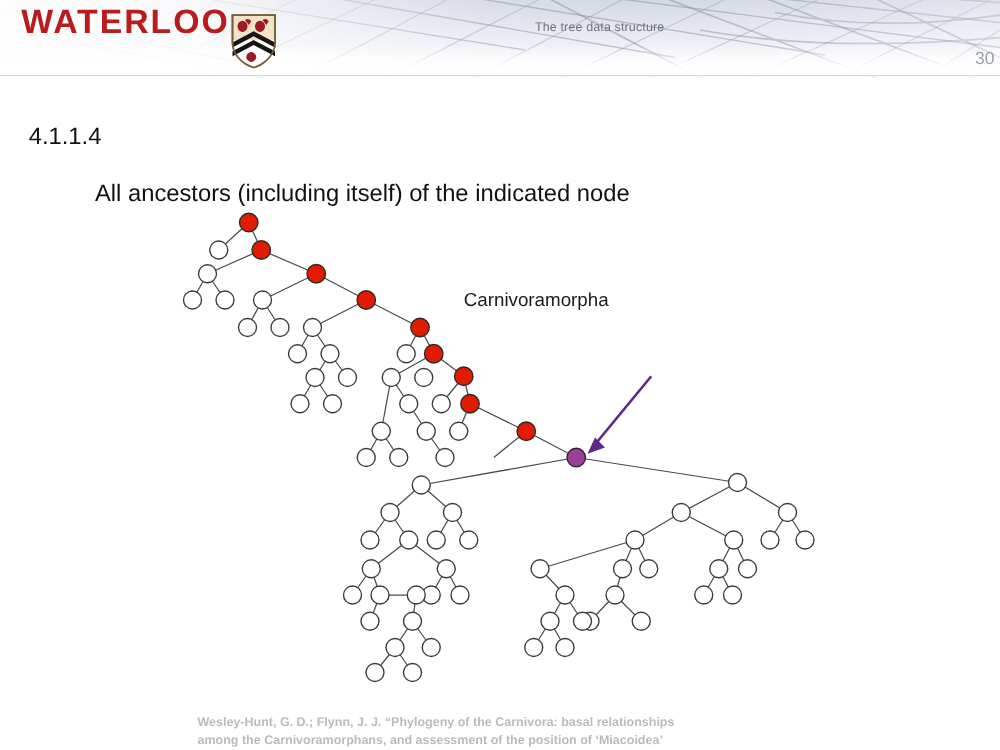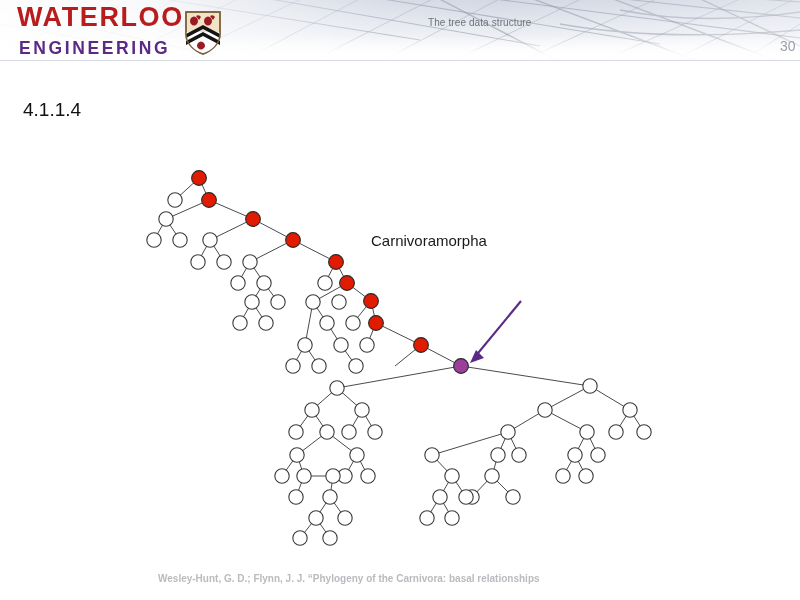--- a/index.html
+++ b/index.html
@@ -129,40 +129,40 @@
     </svg>
     <div class="header-fade"></div>
     <div class="header-bottom-fade"></div>
   </div>
   <div class="header-rule"></div>
 
   <div class="header-title">The tree data structure</div>
   <div class="page-number">30</div>
 
   <div class="wordmark-waterloo">WATERLOO</div>
-  <div class="wordmark-engineering">ENGINEERING</div>
 
   <div class="crest">
     <svg width="38" height="46" viewBox="0 0 38 46">
       <path d="M2 2 H36 V24 C36 34 28 41 19 44 C10 41 2 34 2 24 Z" fill="#f2e2c6" stroke="#7a6038" stroke-width="1.4"></path>
       <path d="M2 22 H36 V30 C36 34 33 37.5 30 39.5 L19 44 L8 39.5 C5 37.5 2 34 2 30 Z" fill="#ffffff" stroke="none"></path>
       <path d="M2 24 L19 15 L36 24 L36 28 L19 19 L2 28 Z" fill="#151515"></path>
       <path d="M2 31 L19 22 L36 31 L36 35 L19 26 L2 35 Z" fill="#151515"></path>
       <g fill="#9b1b24">
         <path d="M7 8 q3 -3 6 0 q2 3 0 6 q-3 3 -6 0 q-2 -3 0 -6 Z"></path>
         <path d="M12 6 q3 -2 5 1 l-2 3 Z"></path>
         <path d="M21 8 q3 -3 6 0 q2 3 0 6 q-3 3 -6 0 q-2 -3 0 -6 Z"></path>
         <path d="M26 6 q3 -2 5 1 l-2 3 Z"></path>
         <path d="M14 33 q3 -3 6 0 q2 3 0 5 q-3 3 -6 0 q-2 -2 0 -5 Z"></path>
       </g>
       <path d="M2 2 H36 V24 C36 34 28 41 19 44 C10 41 2 34 2 24 Z" fill="none" stroke="#7a6038" stroke-width="1.4"></path>
     </svg>
   </div>
 
   <div class="section-number">4.1.1.4</div>
+  <div class="lead-text">All ancestors (including itself) of the indicated node</div>
 
   <svg class="diagram">
     <g id="edges" stroke="#4a4a52" stroke-width="1" fill="none">
 
       <path d="M199 178 L175 200"></path>
       <path d="M199 178 L209 200"></path>
       <path d="M209 200 L166 219"></path>
       <path d="M209 200 L253 219"></path>
       <path d="M166 219 L154 240"></path>
       <path d="M166 219 L180 240"></path>
@@ -324,15 +324,16 @@
     <g>
       <line x1="521" y1="301" x2="474" y2="358" stroke="#5b2a86" stroke-width="2.1"></line>
       <path d="M470 363 L484 358 L476 350 Z" fill="#5b2a86"></path>
     </g>
   </svg>
 
   <div class="clade-label">Carnivoramorpha</div>
 
   <div class="citation">
     <div>Wesley-Hunt, G. D.; Flynn, J. J. “Phylogeny of the Carnivora: basal relationships</div>
+    <div>among the Carnivoramorphans, and assessment of the position of ‘Miacoidea’</div>
   </div>
 
 </div>
 
 </body></html>

